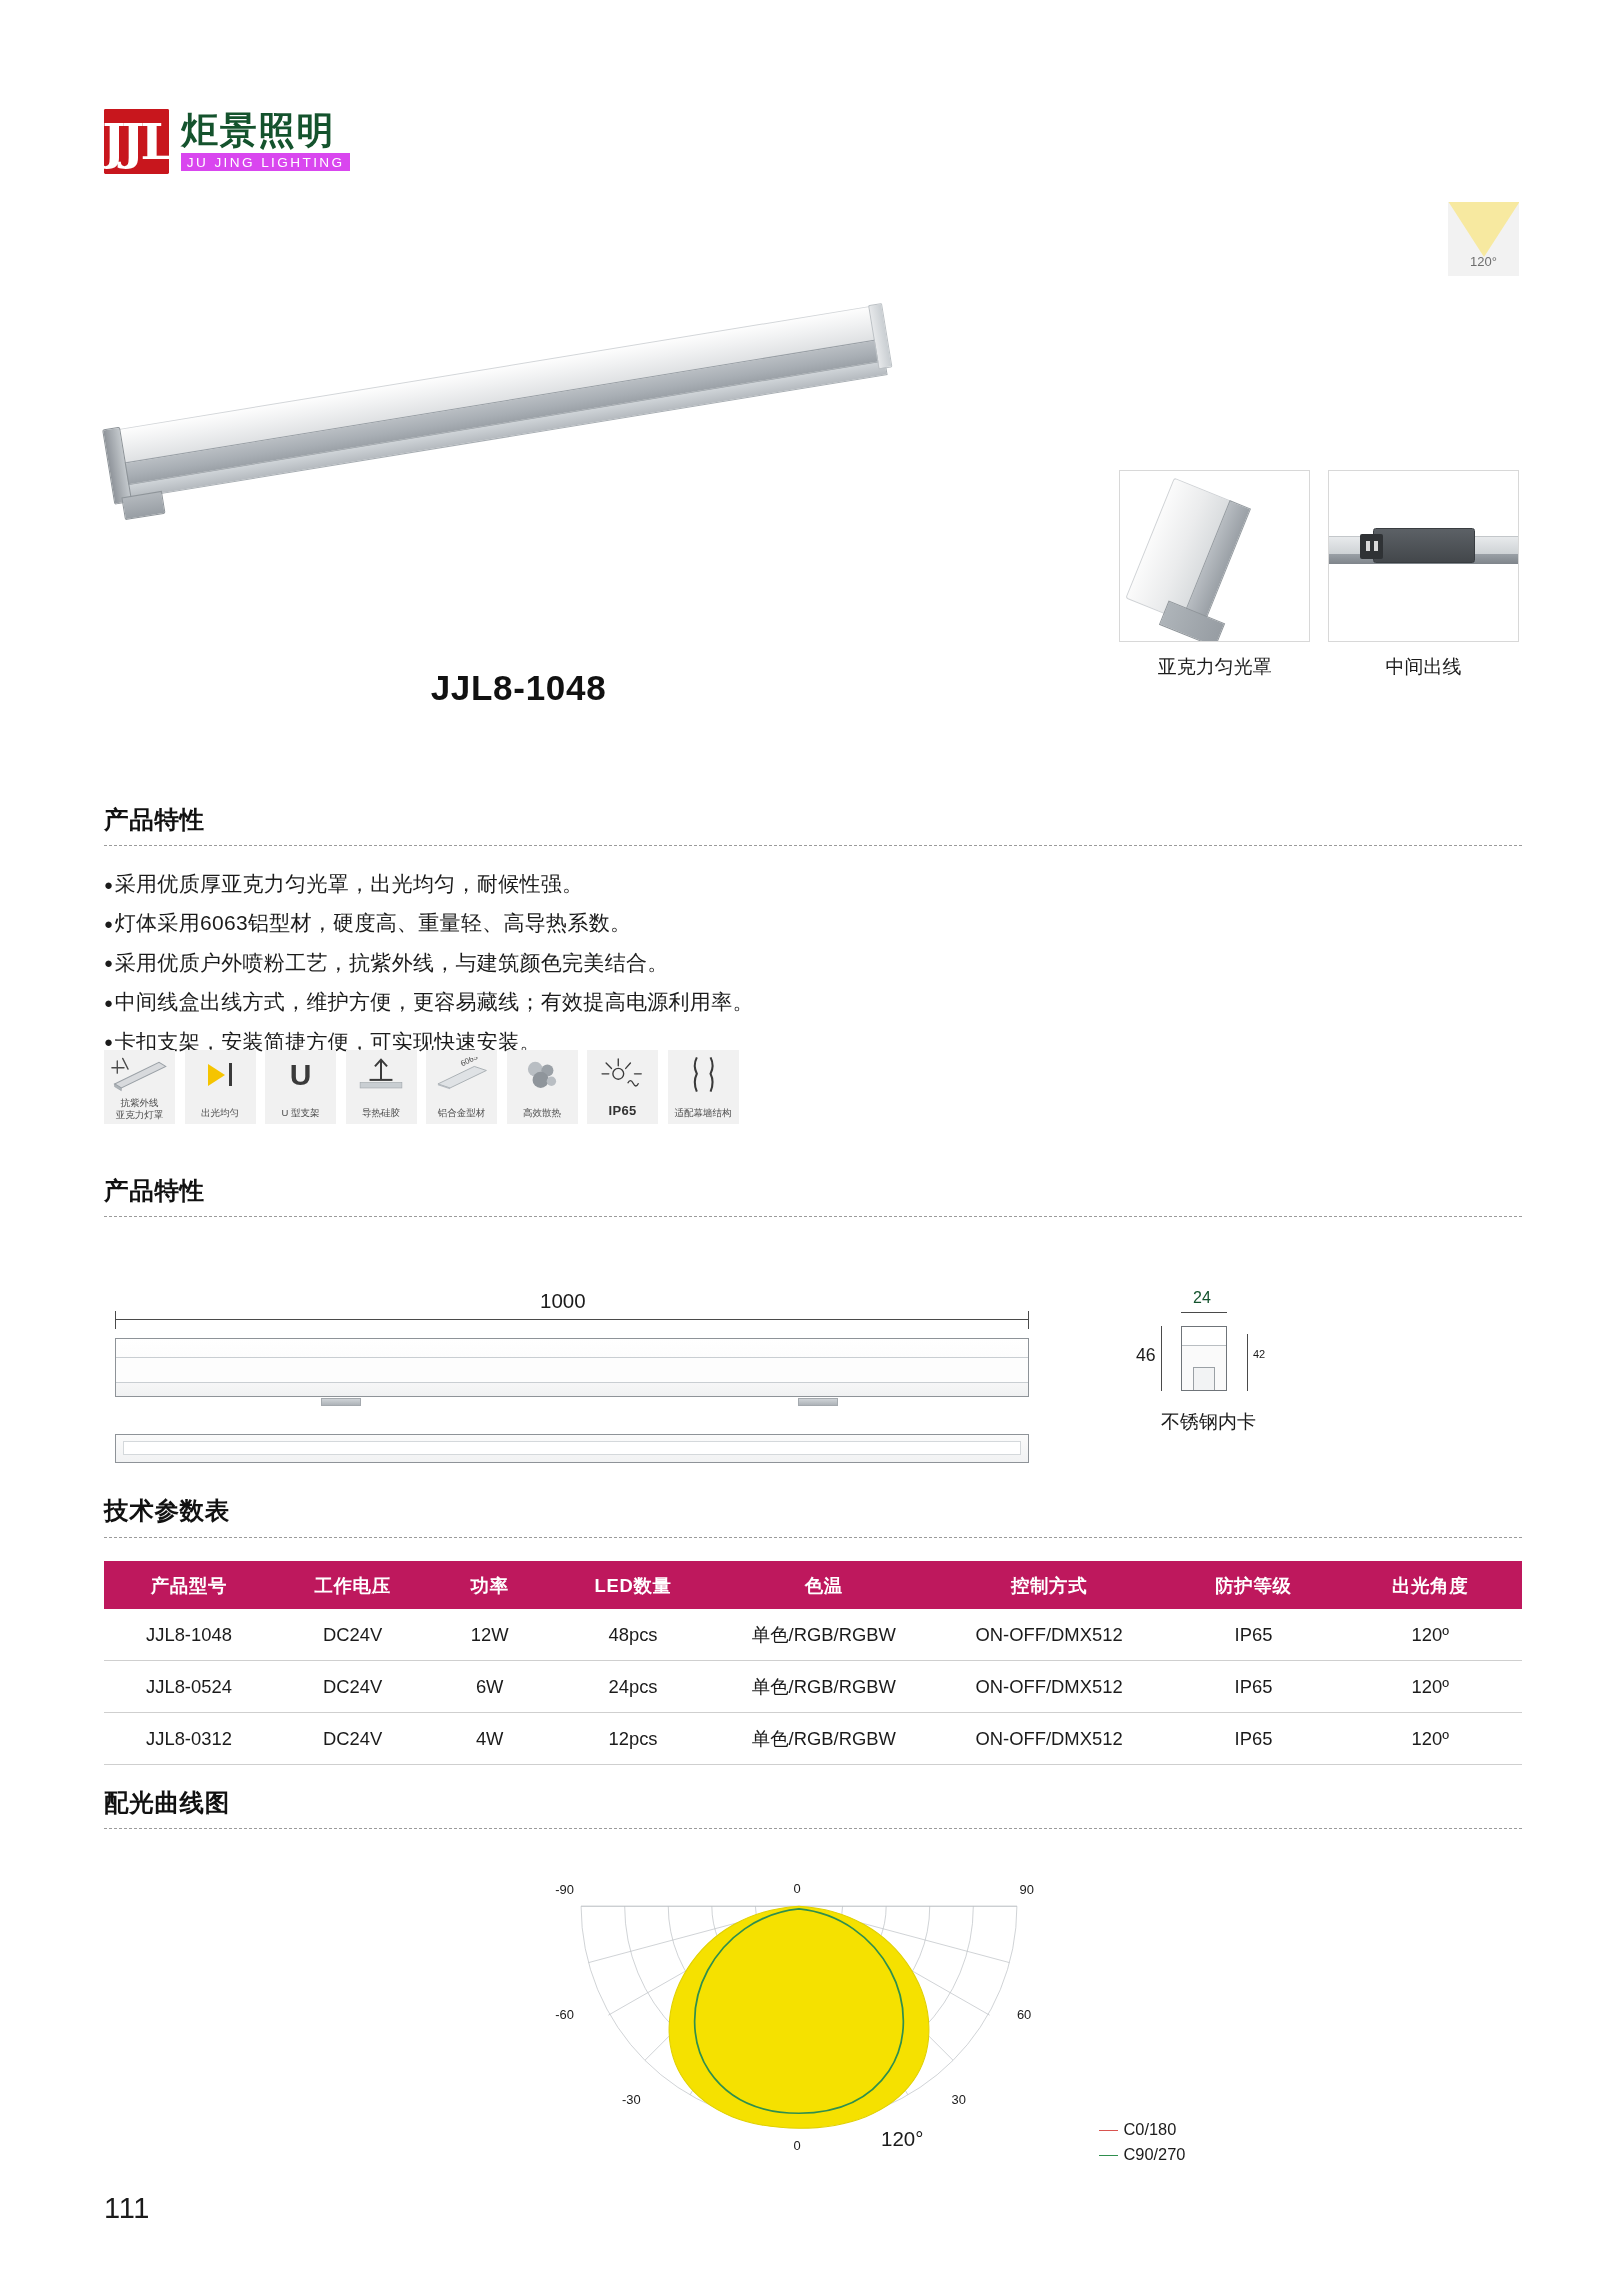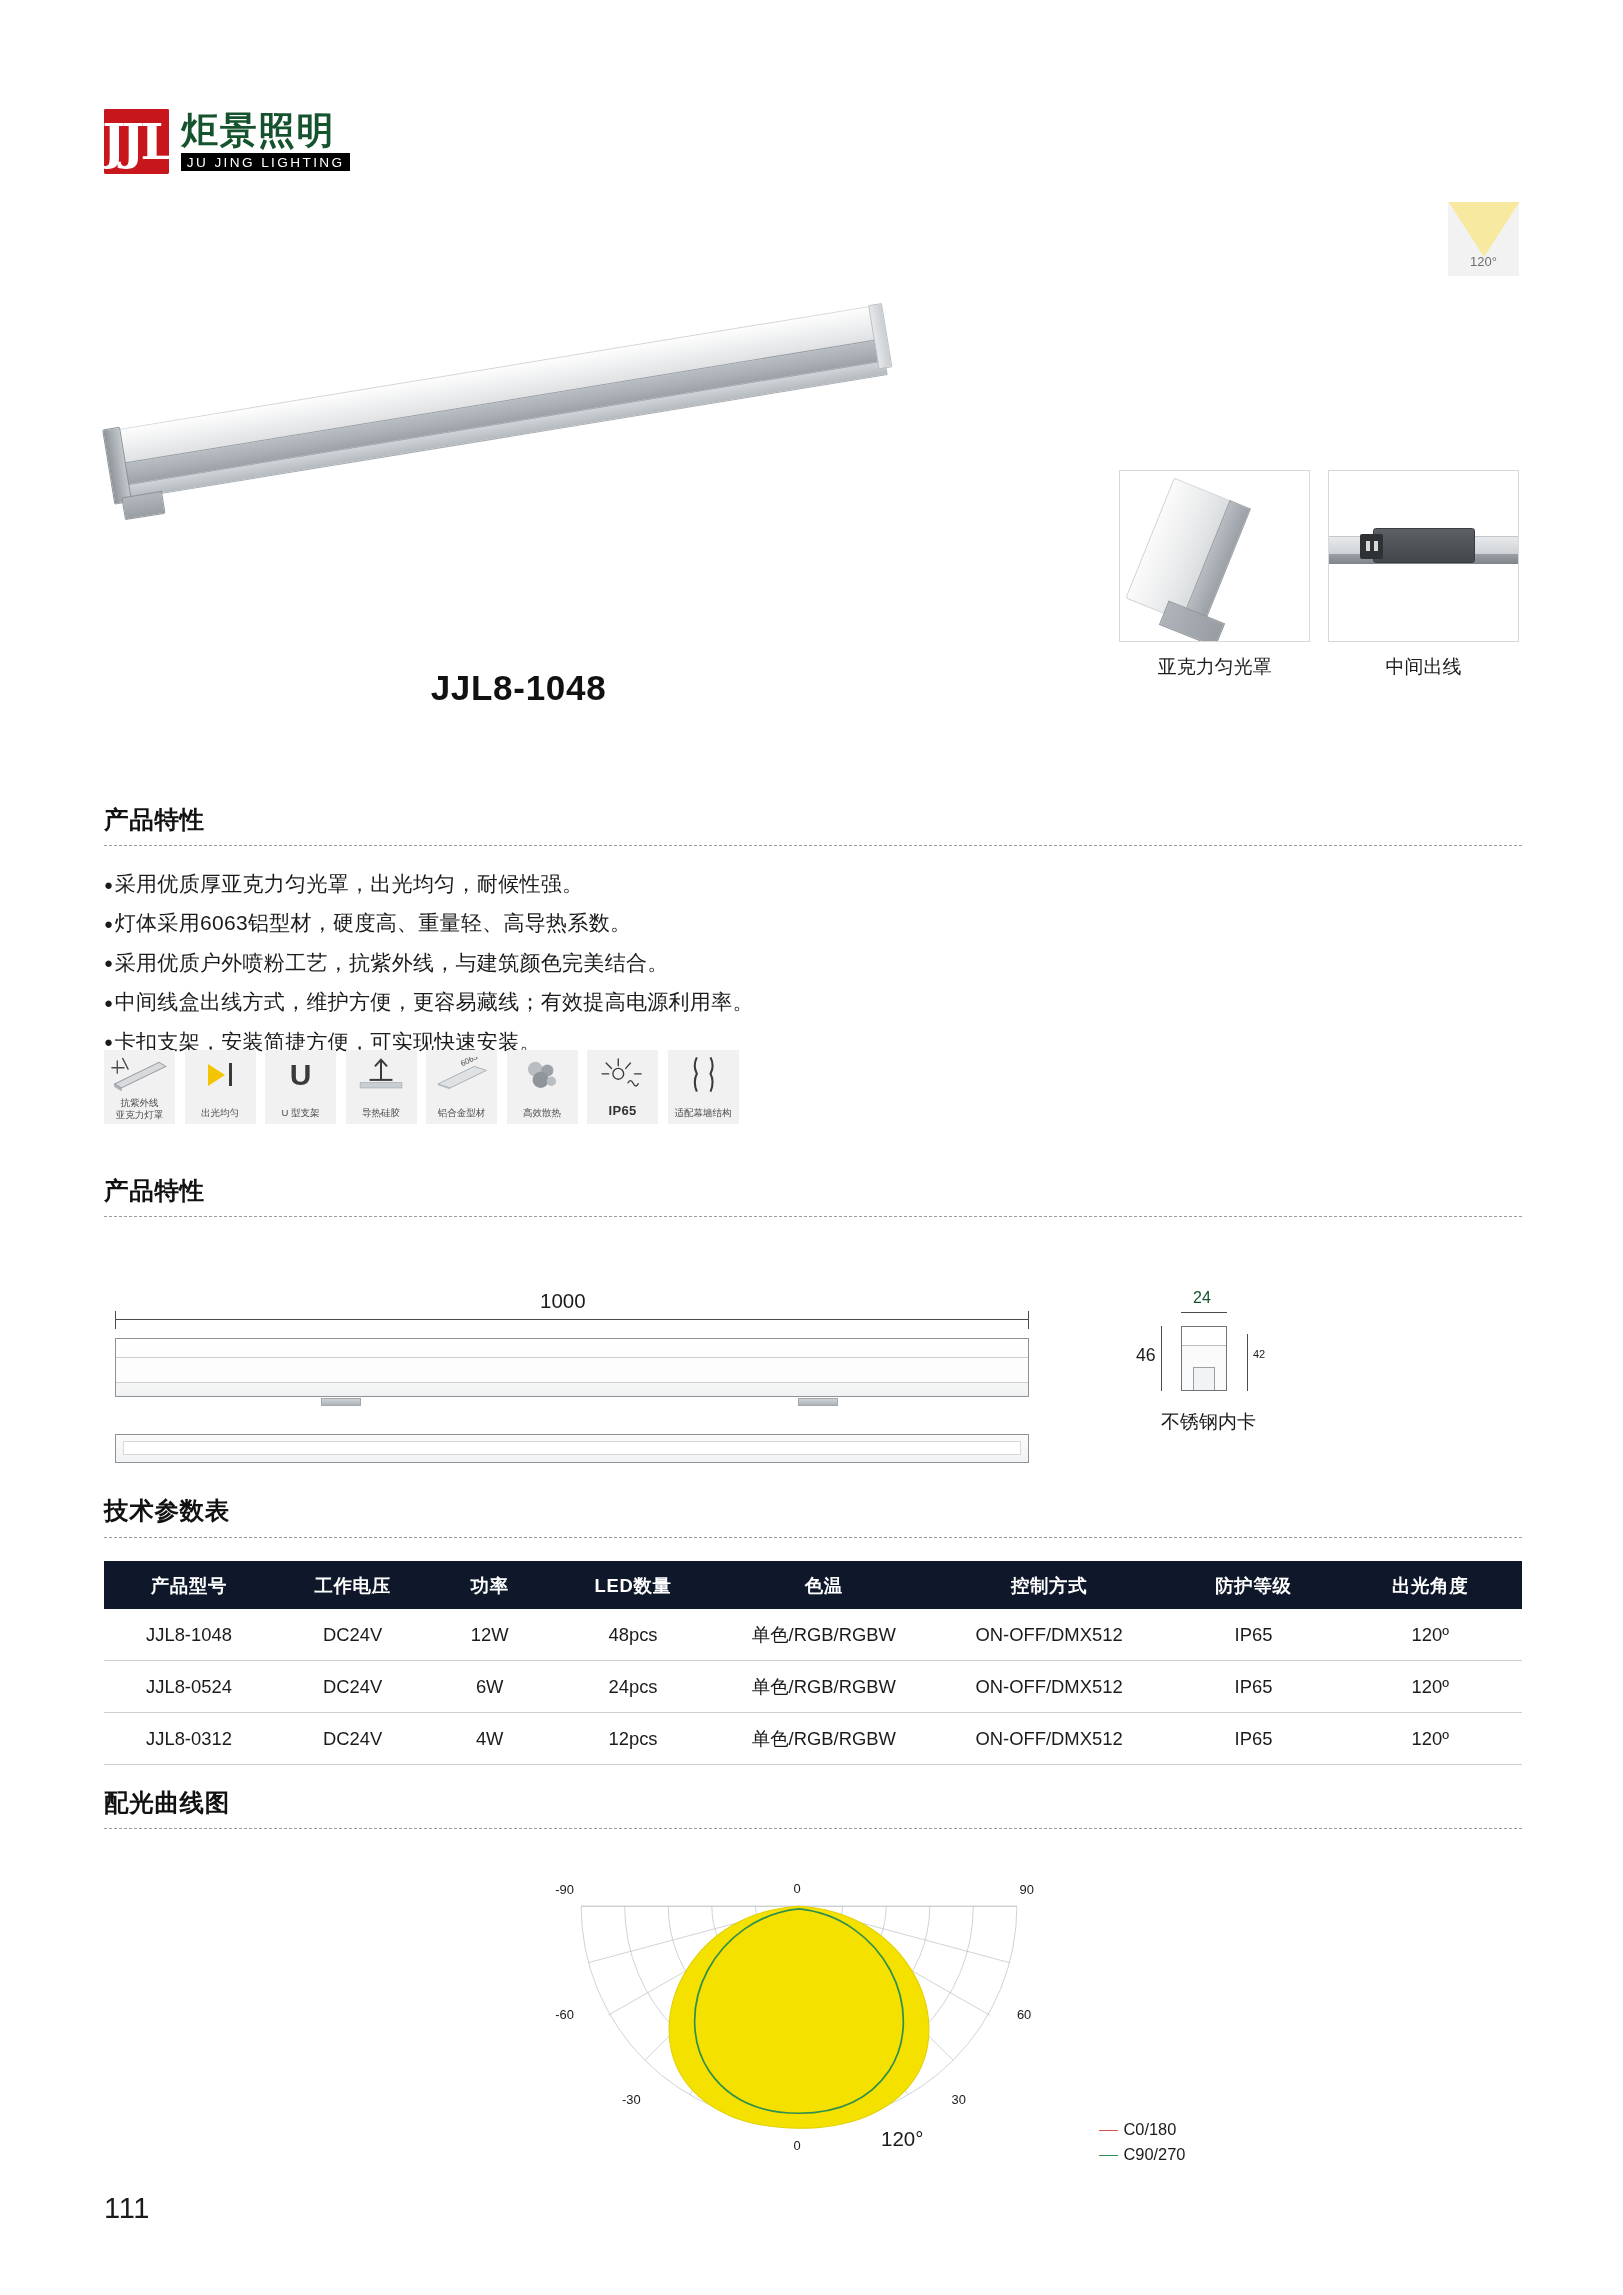--- a/index.html
+++ b/index.html
@@ -50,21 +50,21 @@
     font-size: 37px;
     font-weight: 700;
     letter-spacing: 1.4px;
     color: #14532d;
     line-height: 1;
   }
   .logo-en {
     font-size: 13.6px;
     letter-spacing: 2.4px;
     color: #fff;
-    background: #000000;
+    background: #d946ef;
     padding: 2.7px 5.5px 2px 5.5px;
     line-height: 1;
     display:inline-block;
   }
 
   
   .beam-badge {
     position: absolute;
     right: 104px;
     top: 202px;
@@ -344,21 +344,21 @@
   .sec-draw .note { position:absolute; left: 13.6px; top: 120px; width: 164px; text-align:center; font-size: 19px; color:#1b1b1b;}
 
   
   .table-wrap { position:absolute; left:104px; top:1561px; width:1418px; }
   table.spec {
     border-collapse: collapse;
     width: 1418px;
     font-size: 18.4px;
   }
   table.spec th {
-    background: #0f172a;
+    background: #be185d;
     color: #ffffff;
     font-weight: 700;
     height: 46px;
     letter-spacing: 0.7px;
     border: none;
   }
   table.spec td {
     height: 49px;
     text-align: center;
     color: #1b1b1b;

